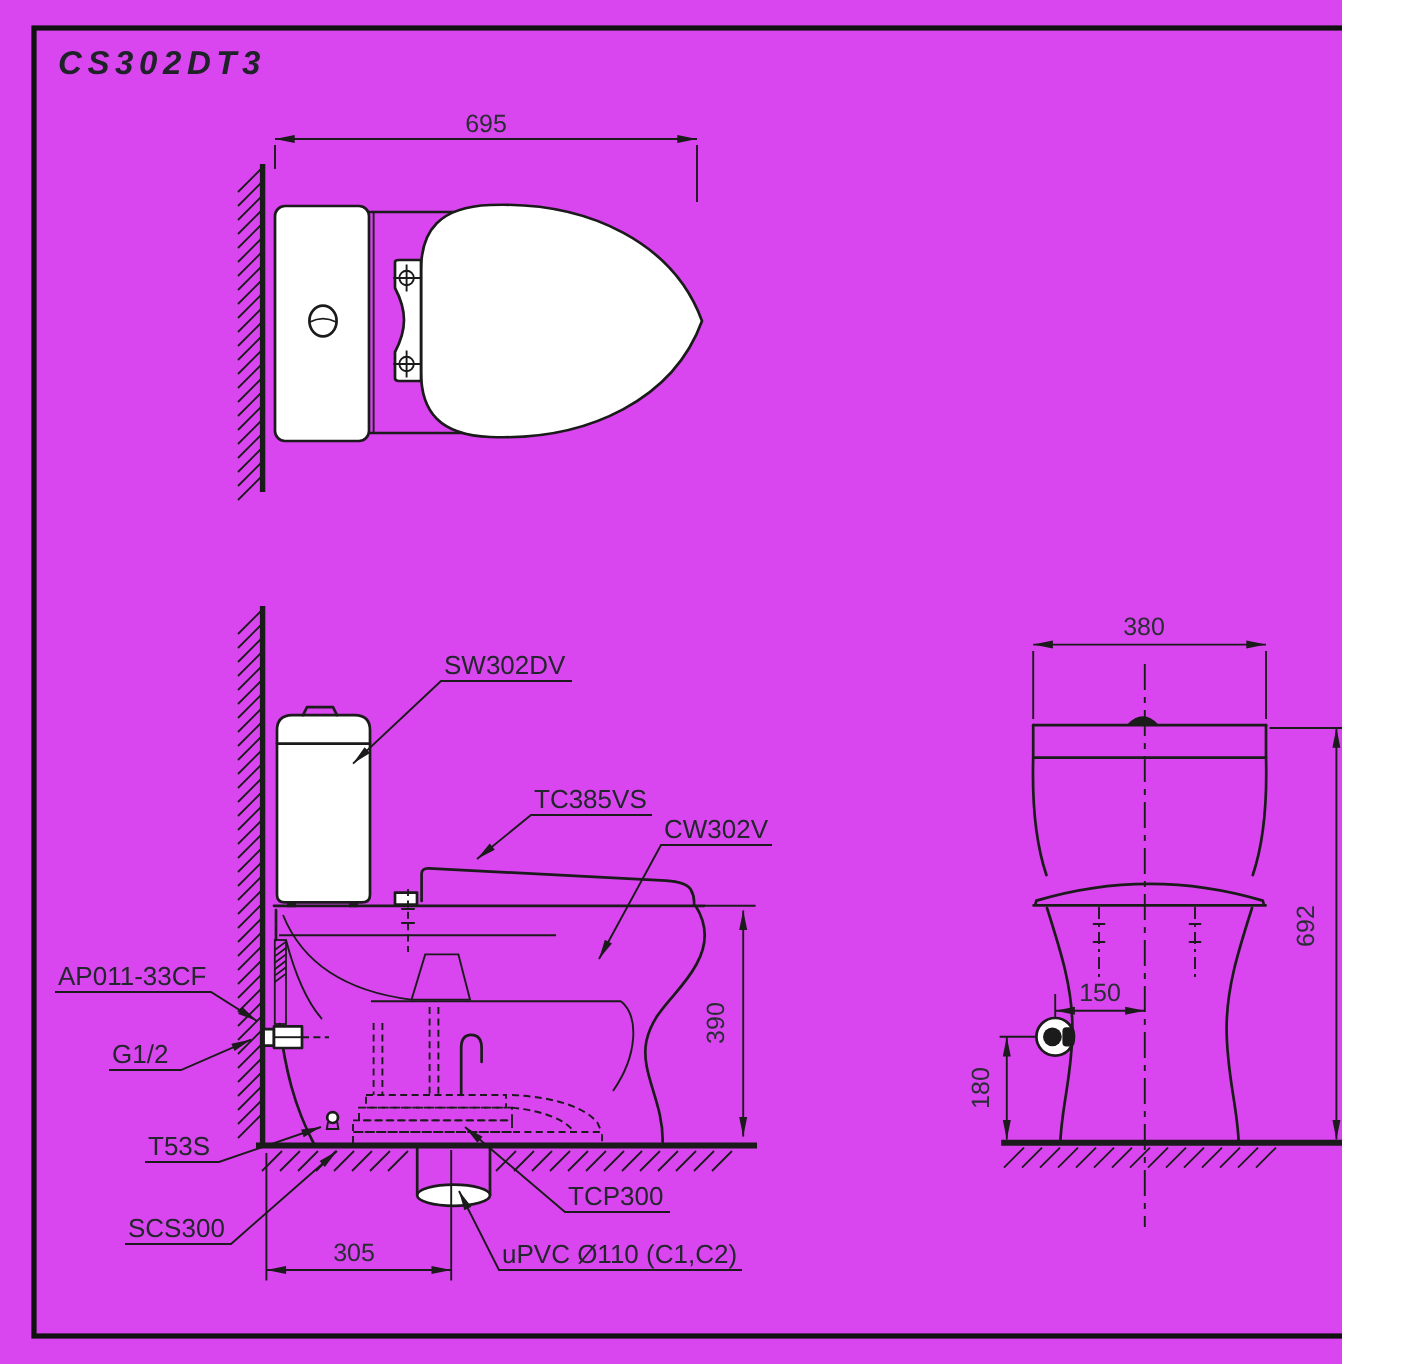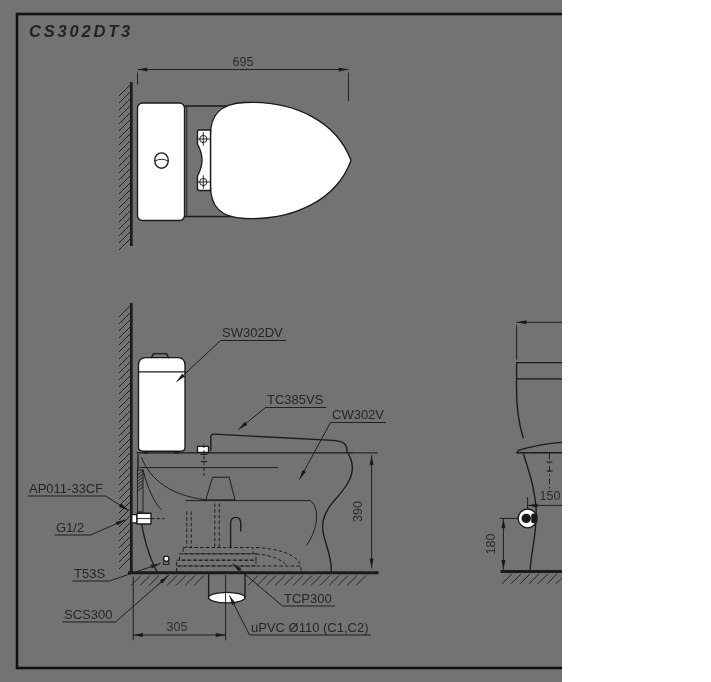--- a/index.html
+++ b/index.html
@@ -1,16 +1,16 @@
 <!DOCTYPE html>
 <html><head>
 <meta charset="utf-8">
 <style>
   html,body{margin:0;padding:0;background:#fff;}
-  .sheet{position:relative;width:562px;height:682px;background:#737373;overflow:hidden;}
+  .sheet{position:relative;width:671px;height:682px;background:#d946ef;overflow:hidden;}
   svg{display:block;}
   text{font-family:"Liberation Sans","DejaVu Sans",sans-serif;}
   .ln{fill:none;stroke:#1b1b1b;stroke-width:1.35;stroke-linecap:round;stroke-linejoin:round;}
   .fw{fill:#ffffff;}
   .thk{stroke-width:2.7;stroke-linecap:butt;}
   .floor{stroke-width:3;stroke-linecap:butt;}
   .thin{fill:none;stroke:#1b1b1b;stroke-width:0.95;stroke-linecap:butt;}
   .hatch{fill:none;stroke:#1b1b1b;stroke-width:0.9;stroke-linecap:butt;}
   .dash{fill:none;stroke:#1b1b1b;stroke-width:0.95;stroke-dasharray:3.5 2.2;}
   .ddot{fill:none;stroke:#1b1b1b;stroke-width:0.95;stroke-dasharray:6 2.5 1.5 2.5;}

